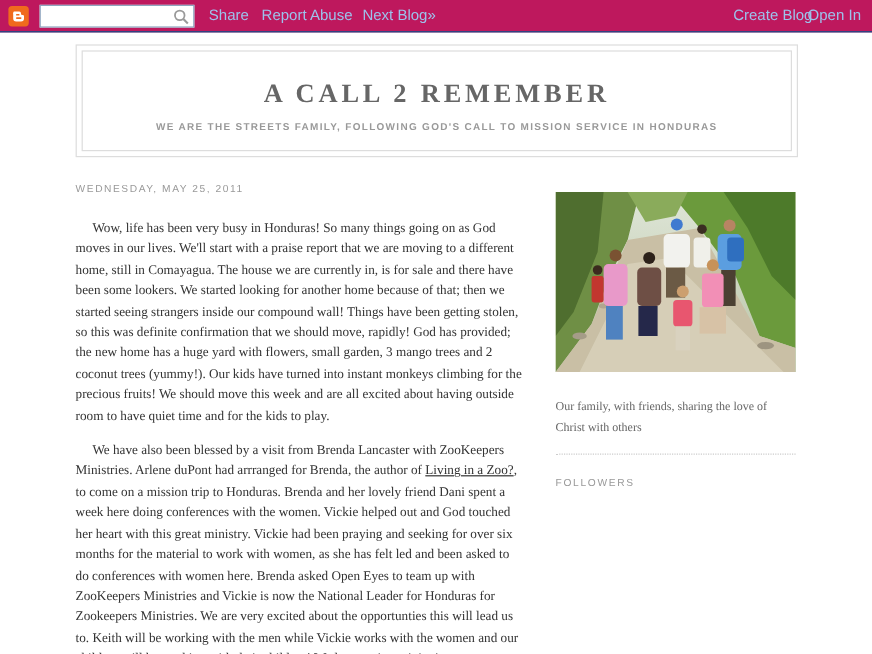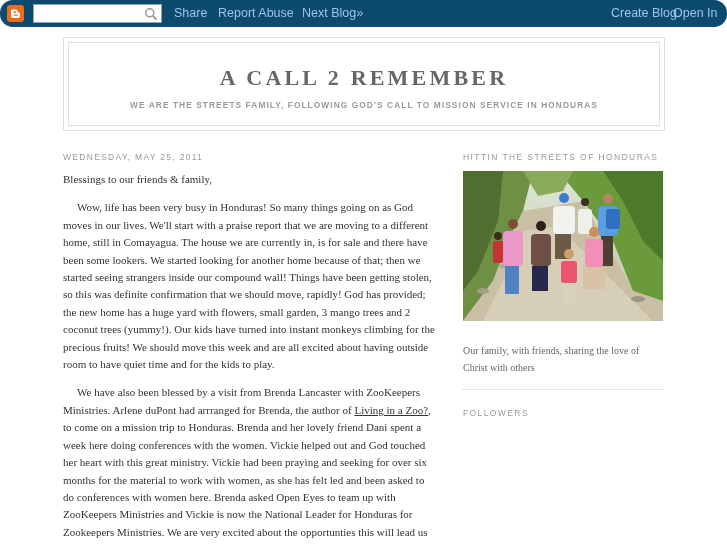--- a/index.html
+++ b/index.html
@@ -1,20 +1,20 @@
 <!DOCTYPE html>
 <html><head>
   <meta charset="utf-8">
   <style>
     * { box-sizing: border-box; margin: 0; padding: 0; }
     html, body { width: 727px; height: 545px; overflow: hidden; background: #ffffff; }
     body { font-family: "Liberation Serif", serif; color: #333333; position: relative; }
 
     
-    .navbar { position: absolute; left: 0; top: 0; width: 727px; height: 27px; background: #0c4a6e; border-bottom: 1px solid #0f4d8a; border-radius: 13px; }
+    .navbar { position: absolute; left: 0; top: 0; width: 727px; height: 27px; background: #be185d; border-bottom: 1px solid #0f4d8a; }
     .blogger-logo { position: absolute; left: 7px; top: 5px; width: 17px; height: 17px; background: #f06a1d; border-radius: 3px; }
     .blogger-logo svg { position: absolute; left: 0; top: 0; }
     .search-box { position: absolute; left: 33px; top: 4px; width: 129px; height: 19px; background: #ffffff; border: 1px solid #8ea4be; }
     .search-icon { position: absolute; right: 3px; top: 2px; width: 14px; height: 14px; }
     .nav-link { position: absolute; top: 6px; font-family: "Liberation Sans", sans-serif; font-size: 12.5px; color: #9dc2ec; white-space: nowrap; cursor: pointer; }
 
     
     .header-outer { position: absolute; left: 63px; top: 37px; width: 602px; height: 94px; border: 1px solid #dddddd; font-weight: bold; }
     .header-inner { position: absolute; left: 4px; top: 4px; right: 4px; bottom: 4px; border: 1px solid #dddddd; }
     .blog-title { position: absolute; left: 0; right: 0; top: 22px; text-align: center; font-family: "Liberation Serif", serif; font-size: 22px; letter-spacing: 3.2px; color: #666666; }
@@ -63,28 +63,26 @@
 <div class="header-outer">
   <div class="header-inner">
     <div class="blog-title">A CALL 2 REMEMBER</div>
     <div class="blog-desc">WE ARE THE STREETS FAMILY, FOLLOWING GOD'S CALL TO MISSION SERVICE IN HONDURAS</div>
   </div>
 </div>
 
 <div class="main">
   <div class="date-header">WEDNESDAY, MAY 25, 2011</div>
   <div class="post-body">
-    <p>Blessings to our friends &amp; family,</p>
     <p class="indent">Wow, life has been very busy in Honduras! So many things going on as God moves in our lives. We'll start with a praise report that we are moving to a different home, still in Comayagua. The house we are currently in, is for sale and there have been some lookers. We started looking for another home because of that; then we started seeing strangers inside our compound wall! Things have been getting stolen, so this was definite confirmation that we should move, rapidly! God has provided; the new home has a huge yard with flowers, small garden, 3 mango trees and 2 coconut trees (yummy!). Our kids have turned into instant monkeys climbing for the precious fruits! We should move this week and are all excited about having outside room to have quiet time and for the kids to play.</p>
     <p class="indent"><span>We have also been blessed by a visit from Brenda Lancaster with ZooKeepers Ministries. Arlene duPont had arrranged for Brenda, the author of </span><a>Living in a Zoo?</a><span>, to come on a mission trip to Honduras. Brenda and her lovely friend Dani spent a week here doing conferences with the women. Vickie helped out and God touched her heart with this great ministry. Vickie had been praying and seeking for over six months for the material to work with women, as she has felt led and been asked to do conferences with women here. Brenda asked Open Eyes to team up with ZooKeepers Ministries and Vickie is now the National Leader for Honduras for Zookeepers Ministries. We are very excited about the opportunties this will lead us to. Keith will be working with the men while Vickie works with the women and our children will be working with their children! We love seeing ministries come together to spread the</span></p>
   </div>
 </div>
 
 <div class="sidebar">
-  <div class="widget-title">HITTIN THE STREETS OF HONDURAS</div>
   <div class="photo" title="Family and friends walking on a dirt road with backpacks">
     <svg width="200" height="150" viewBox="0 0 200 150">
       <defs>
         <linearGradient id="sky" x1="0" y1="0" x2="0" y2="1">
           <stop offset="0" stop-color="#dfe6d8"></stop>
           <stop offset="1" stop-color="#b9c4a6"></stop>
         </linearGradient>
       </defs>
       <rect width="200" height="150" fill="url(#sky)"></rect>
 

